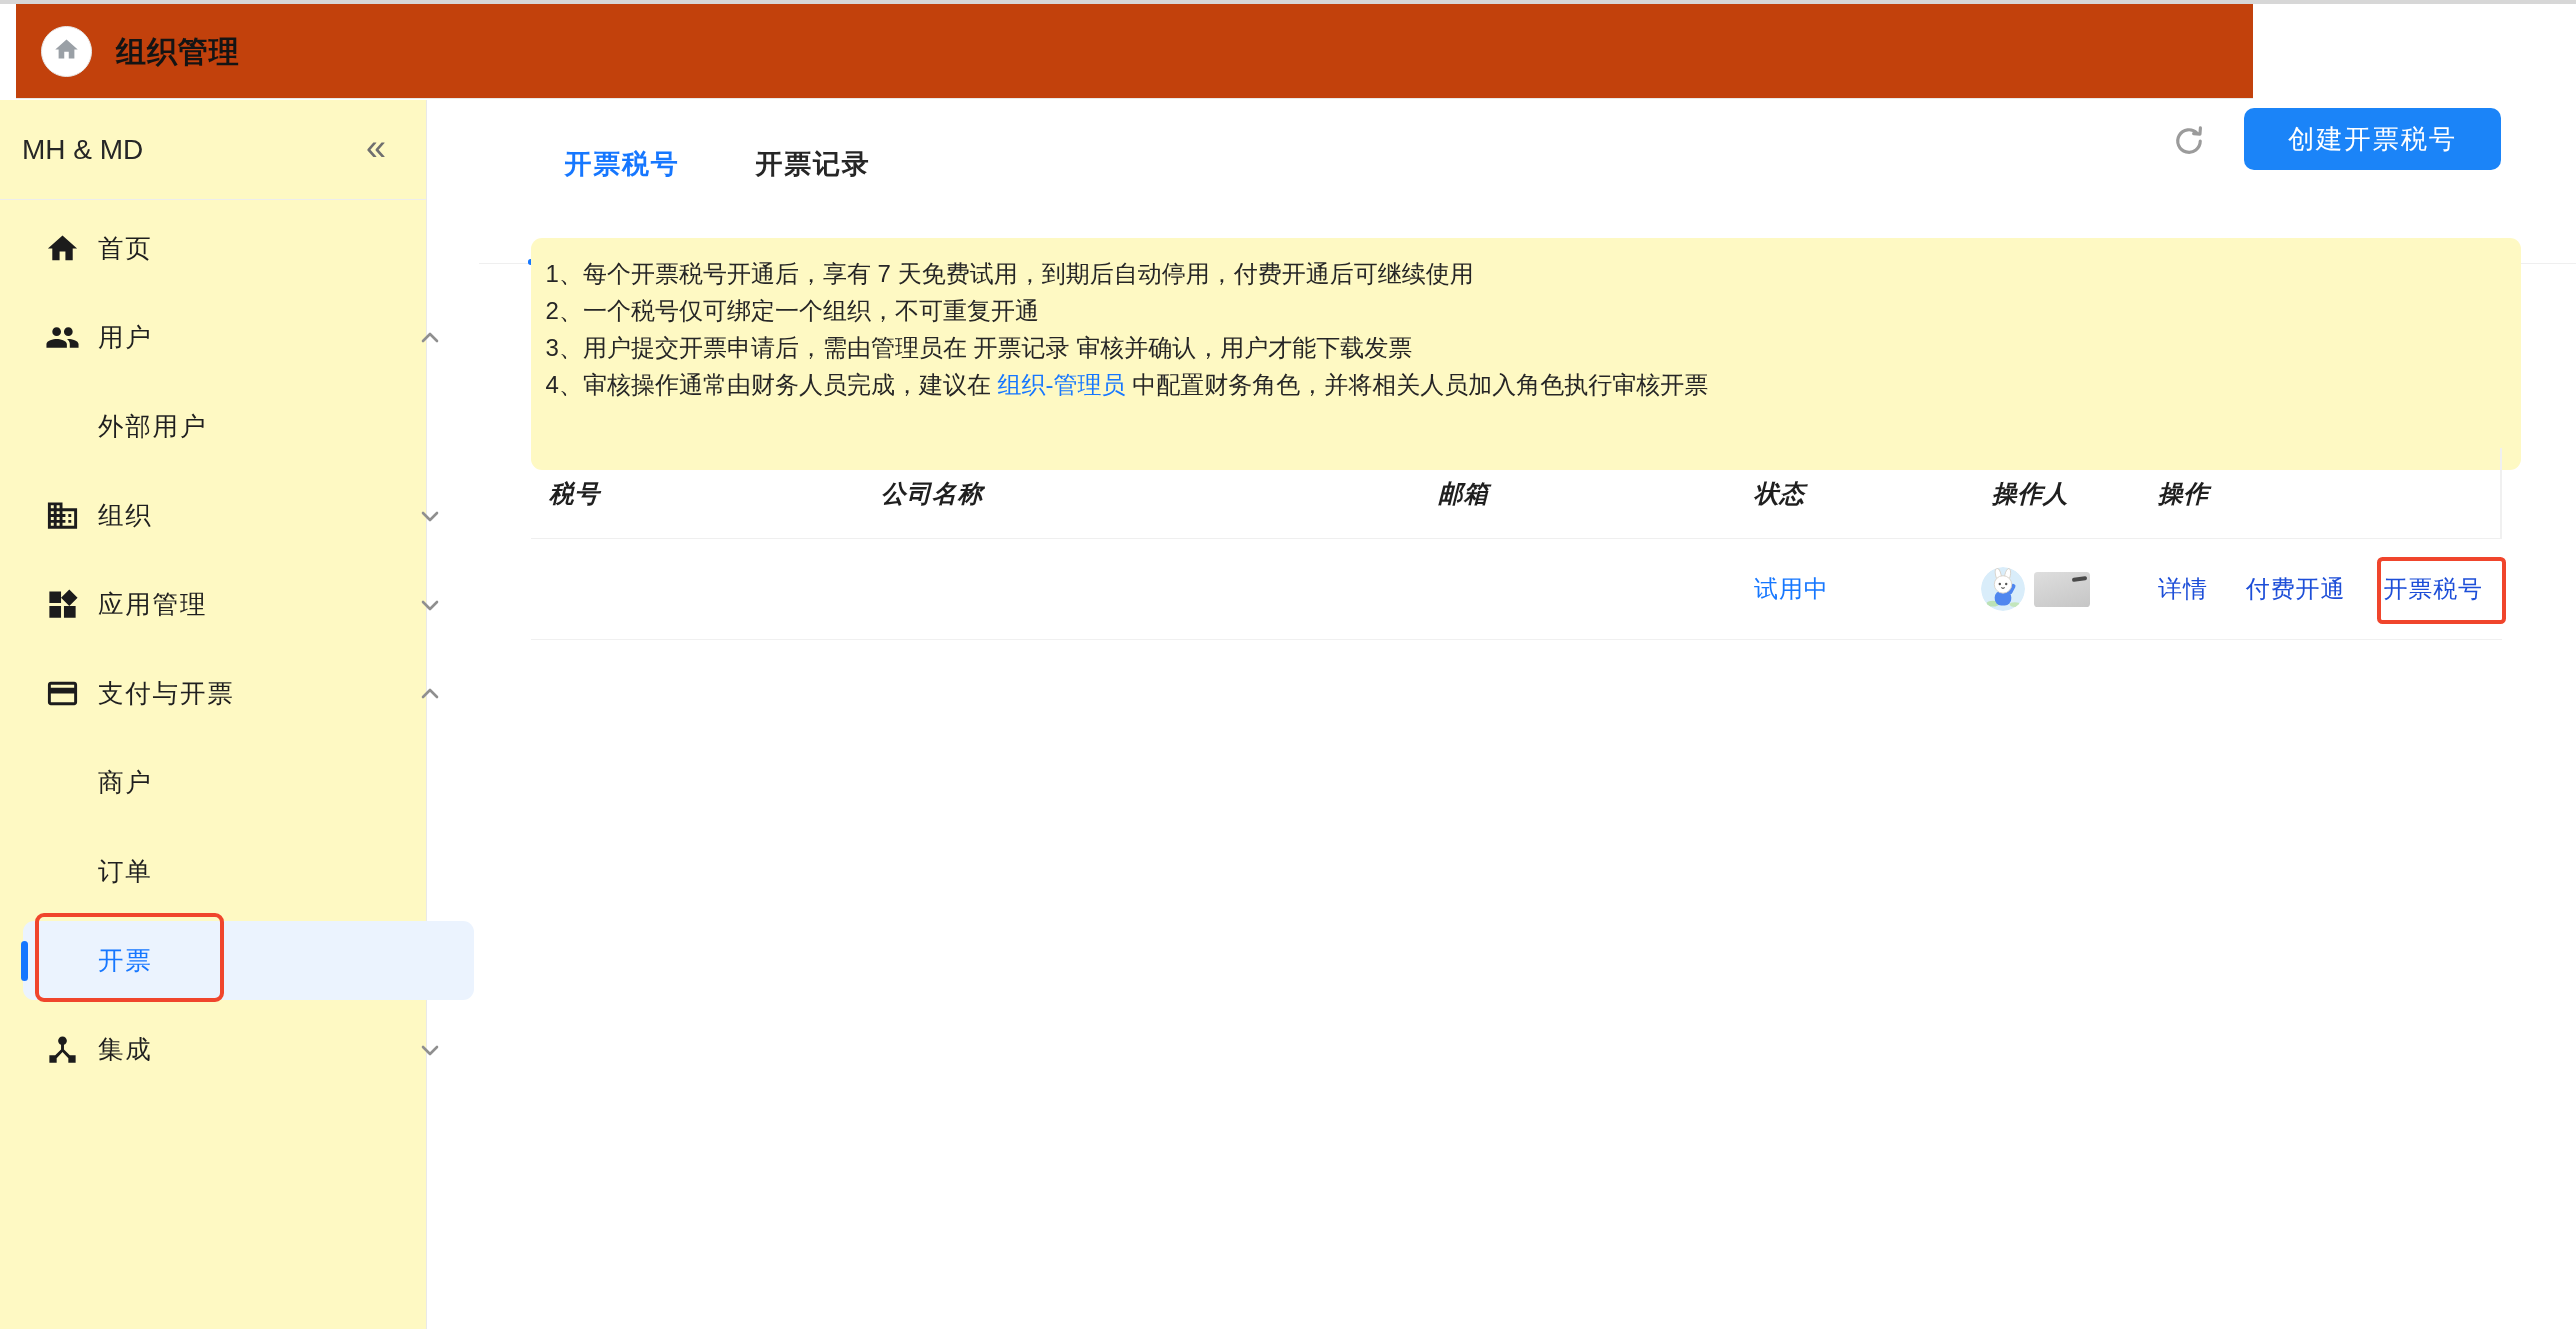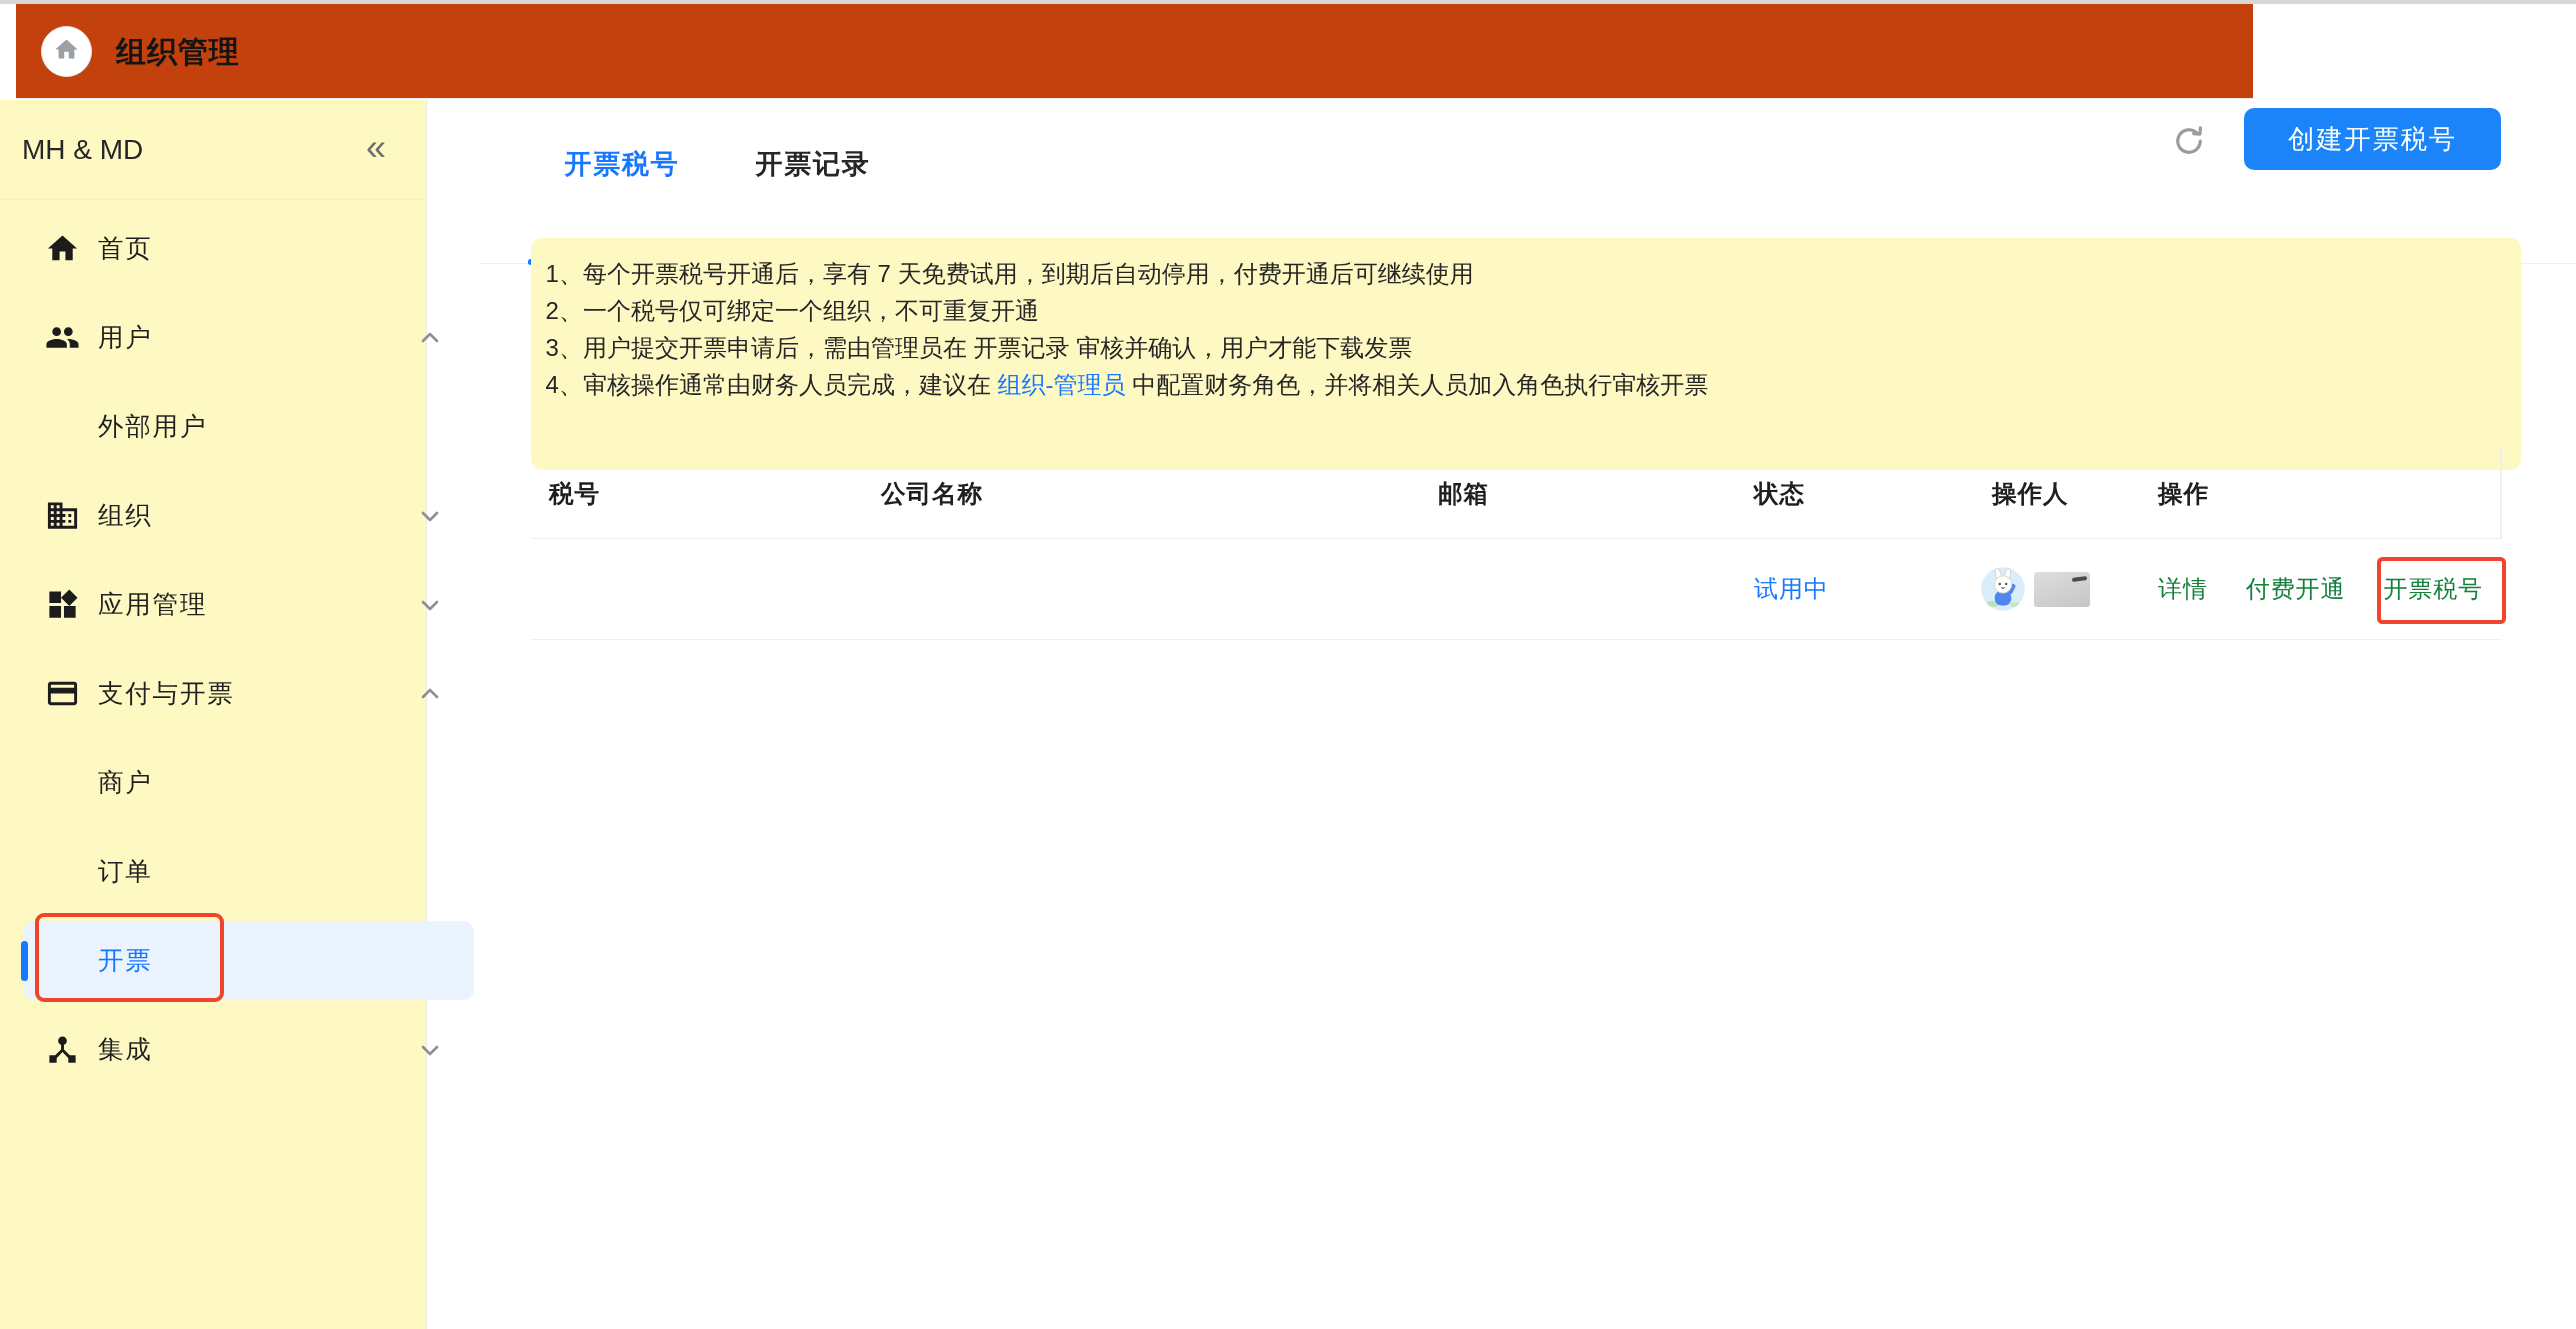--- a/index.html
+++ b/index.html
@@ -50,30 +50,30 @@
   
   .notice { position:absolute; left:52px; top:138px; width:1990px; height:232px; background:#fef9c3; border-radius:11px; padding:17.3px 18px 0 14.6px; }
   .notice p { font-size:24px; line-height:37px; color:#262626; white-space:nowrap; }
   .notice .nlink { color:#1677ff; cursor:pointer; }
   
   .tbl { position:absolute; left:52px; top:348px; width:1971px; }
   .tbl-head, .tbl-row {
     display:grid; grid-template-columns:332px 557px 316px 238px 166px 1fr;
     align-items:center; padding-left:18px;
   }
-  .tbl-head { height:91px; border-bottom:1.8px solid #efefef; font-size:24.6px; font-weight:700; color:#1f1f1f; letter-spacing:0.9px; }
+  .tbl-head { height:91px; border-bottom:1.8px solid #efefef; font-size:24.6px; font-weight:700; color:#1f1f1f; letter-spacing:0.9px;font-style:italic; }
   .tbl-row { height:101px; border-bottom:1.8px solid #f0f0f0; font-size:24px; }
   .col-divider { position:absolute; right:0; top:0; width:1.8px; height:91px; background:#f0f0f0; }
   .status-text { color:#1677ff; letter-spacing:0.9px; }
   .operators { display:flex; align-items:center; gap:9px; margin-left:-11px; }
   .avatar-rabbit { width:44px; height:44px; border-radius:50%; overflow:hidden; flex:0 0 auto; }
   .avatar-img { position:relative; width:56px; height:35px; border-radius:3.6px; background:linear-gradient(160deg,#dedede 0%,#d3d3d3 45%,#c6c6c6 100%); overflow:hidden; }
   .avatar-img .mark { position:absolute; right:3.6px; top:5.5px; width:14.6px; height:3.6px; background:#4a4a4a; border-radius:1.8px; transform:rotate(-8deg); }
   .actions { display:flex; align-items:center; gap:38px; }
-  .action-link { color:#15803d; cursor:pointer; letter-spacing:0.9px; white-space:nowrap; }
+  .action-link { color:#1d4ed8; cursor:pointer; letter-spacing:0.9px; white-space:nowrap; }
   
   .anno { position:absolute; border:4.6px solid #f0452c; pointer-events:none; z-index:50; }
   .anno-sidebar { left:35px; top:913px; width:189px; height:89px; border-radius:9px; }
   .anno-action { left:2377px; top:557px; width:129px; height:67px; border-radius:5.5px; }
 </style>
 </head>
 <body>
 
 <div class="top-strip"></div>
 

